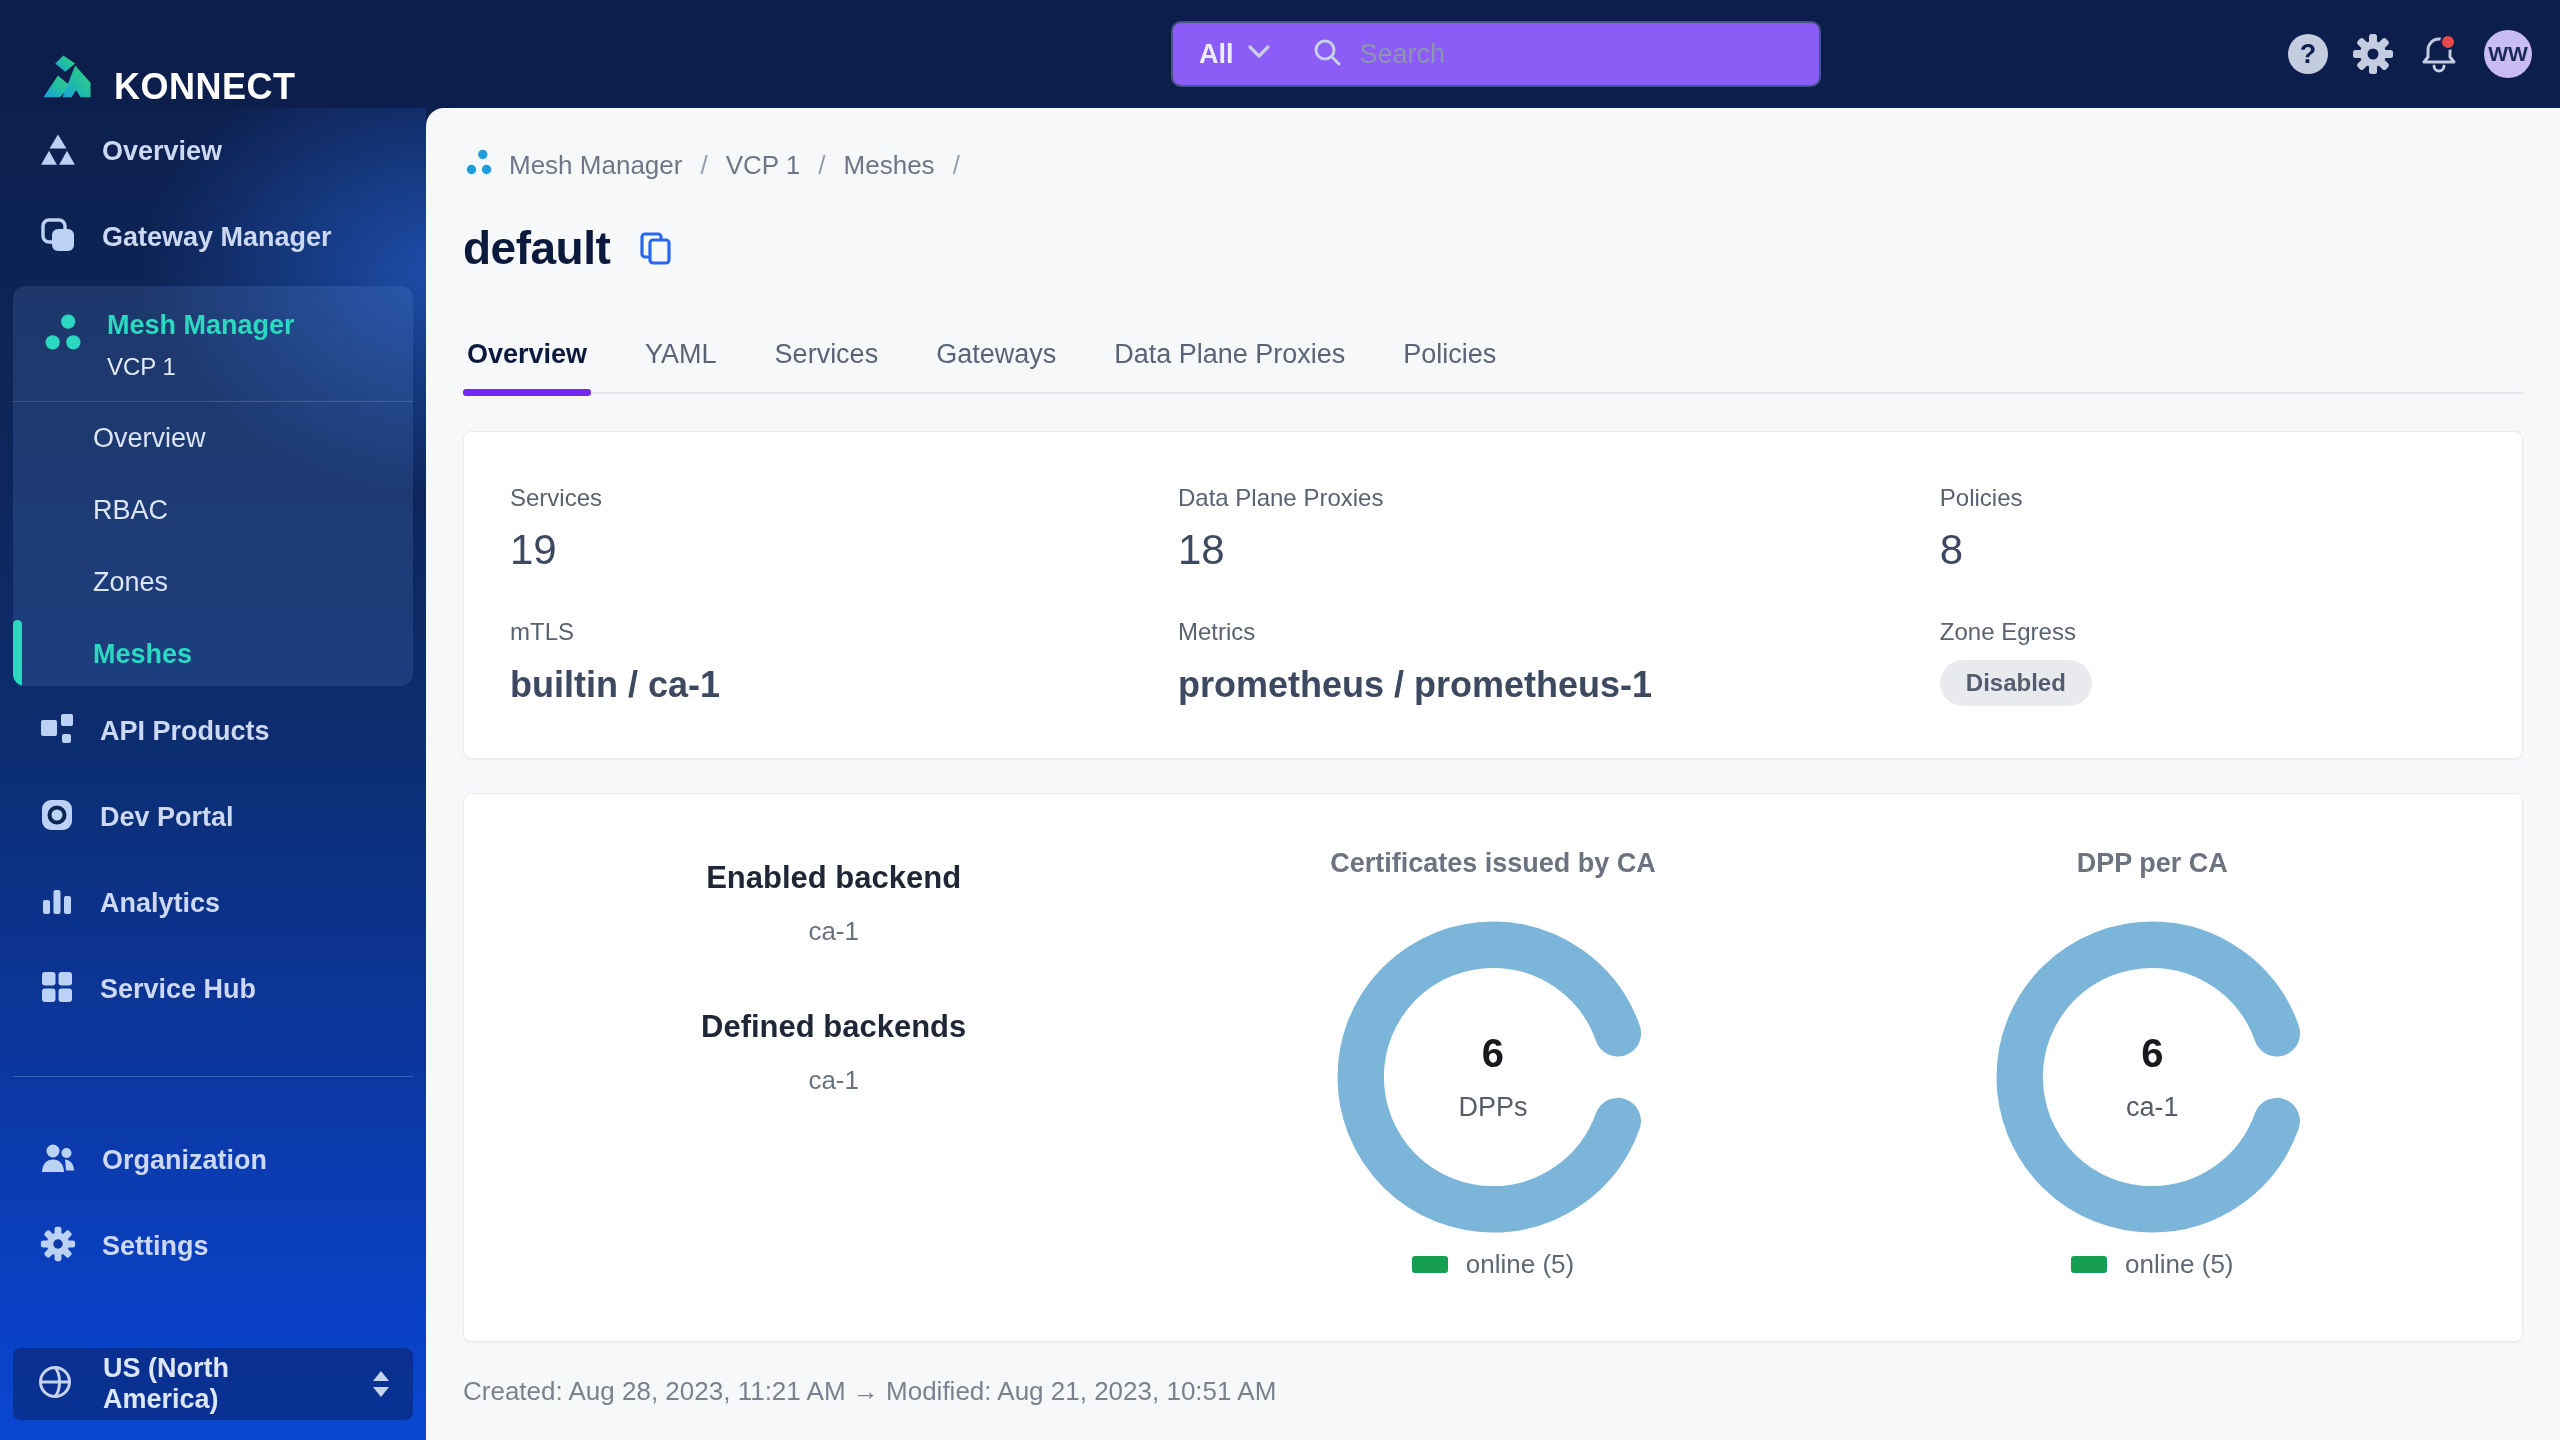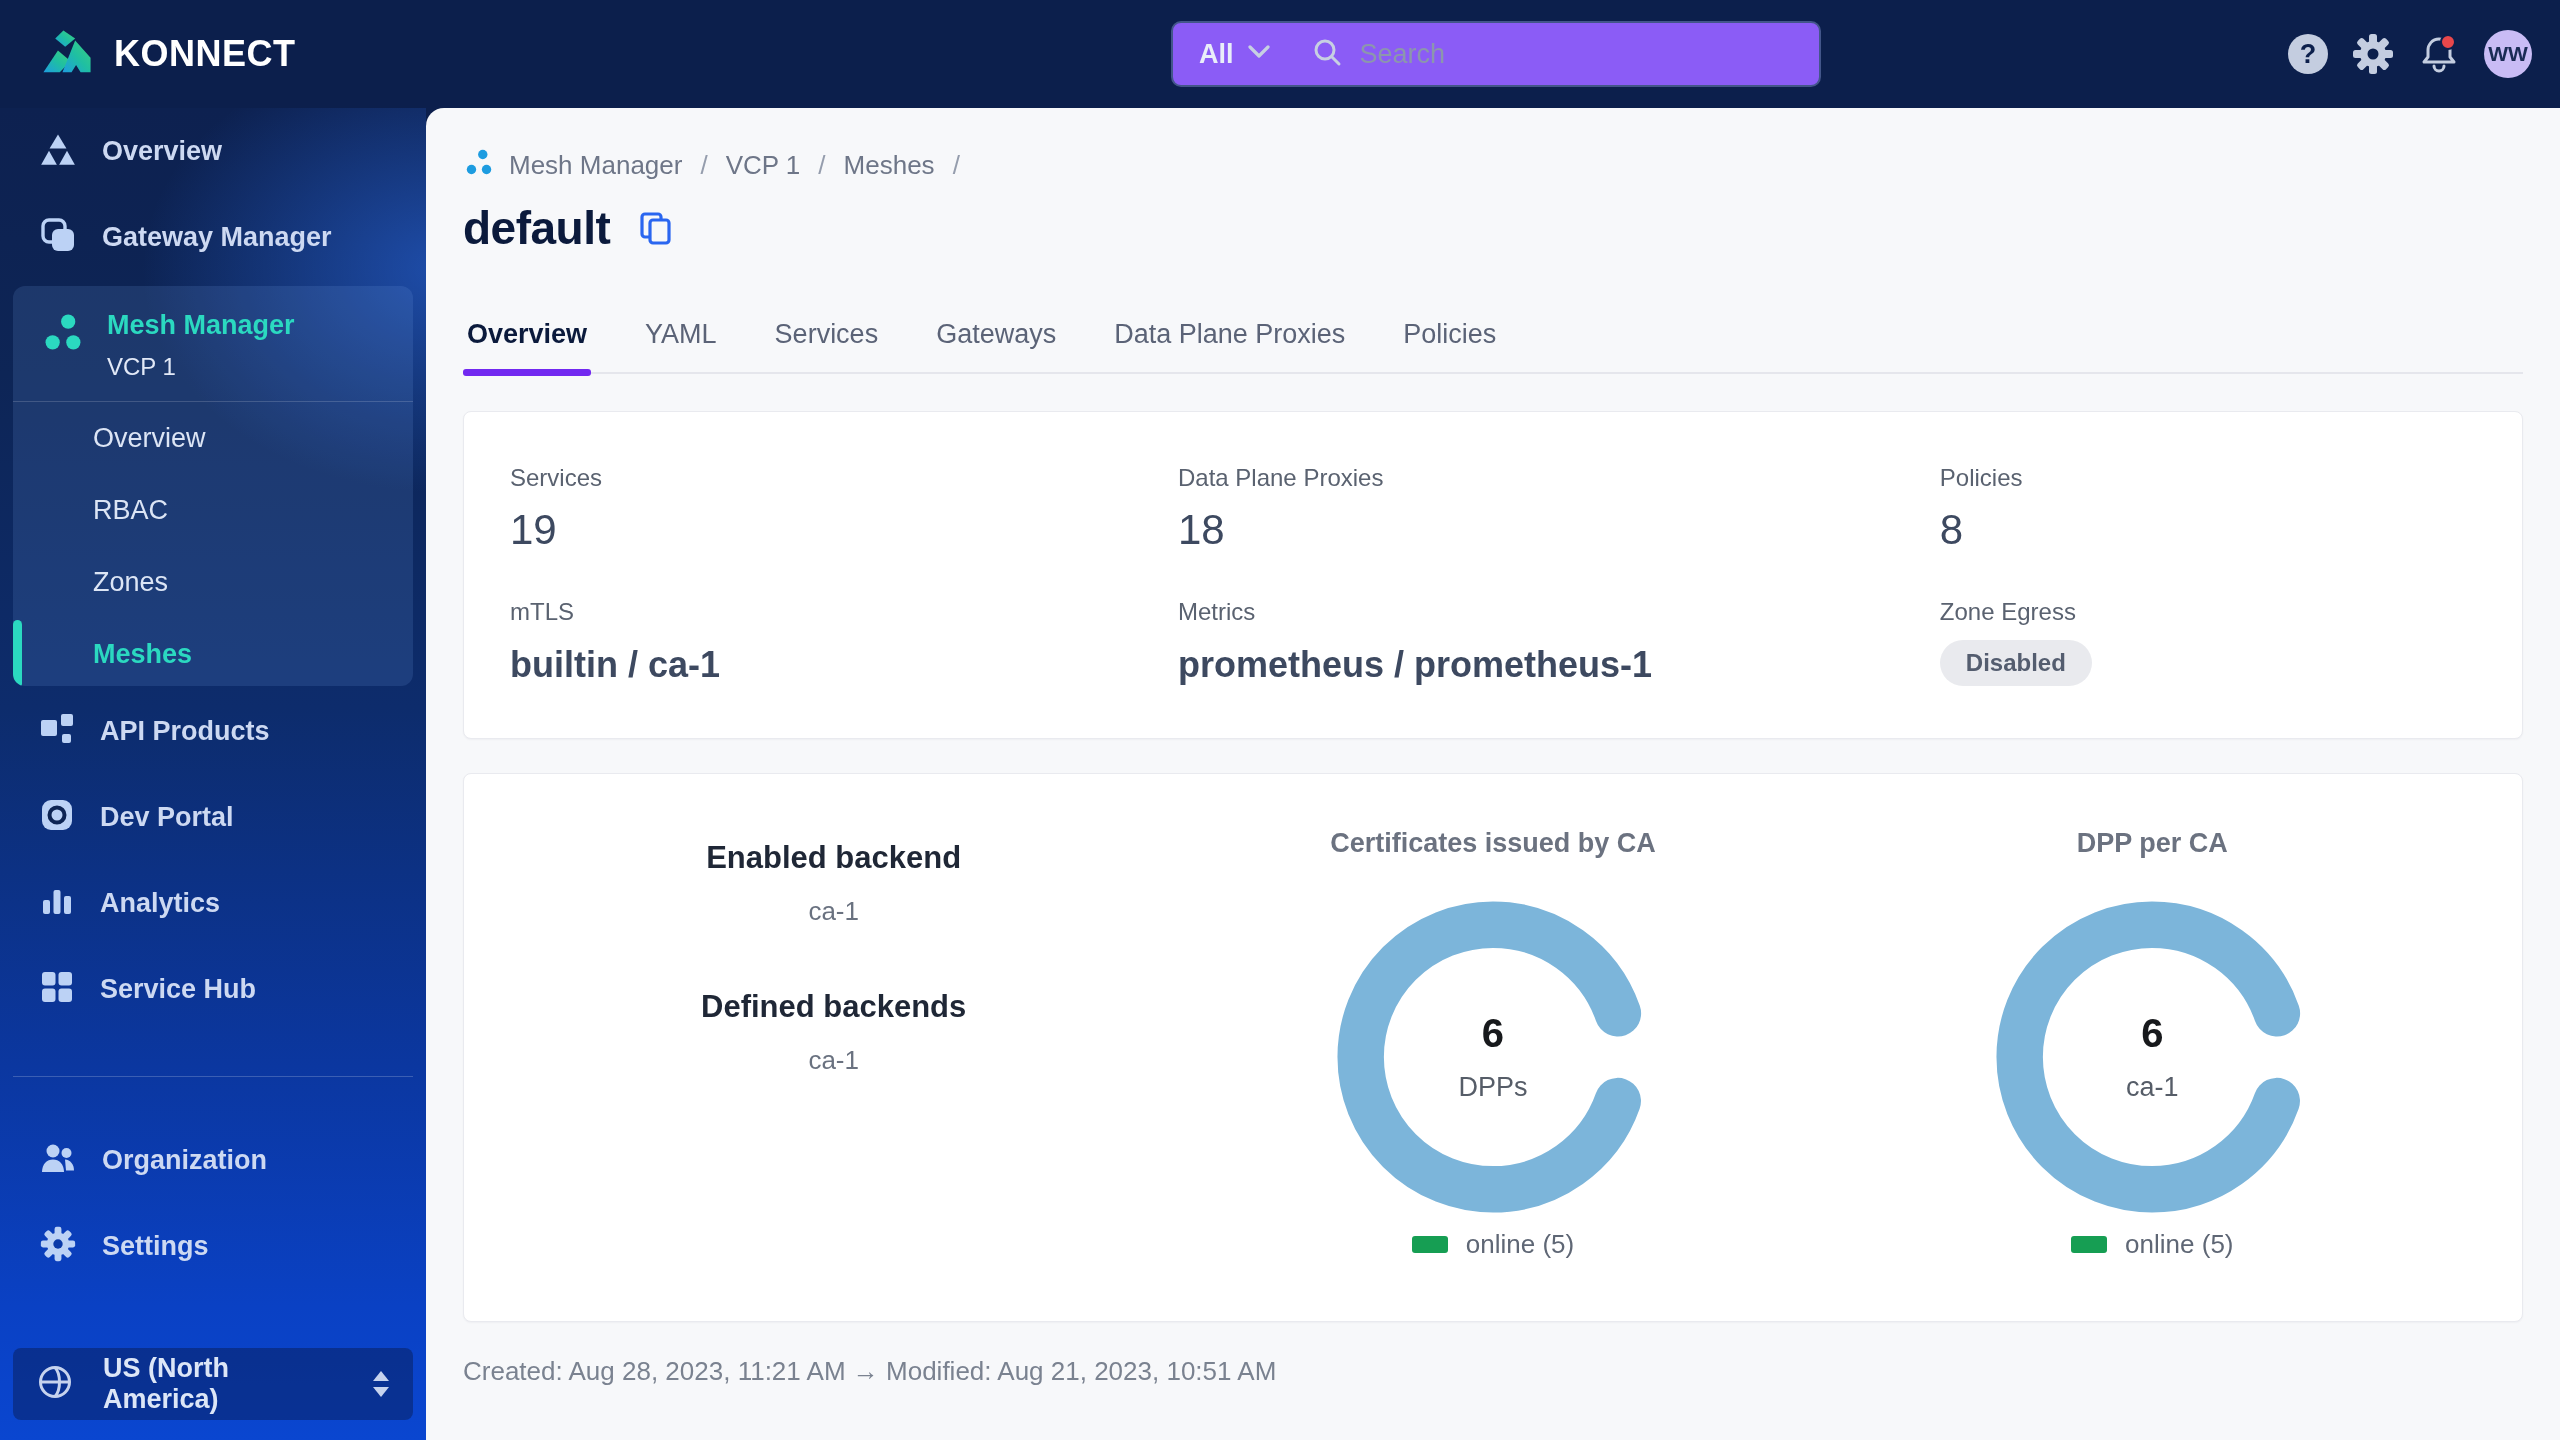--- a/index.html
+++ b/index.html
@@ -2,21 +2,21 @@
 <html><head>
 <meta charset="utf-8">
 <style>
   * { margin:0; padding:0; box-sizing:border-box; }
   html,body { width:2560px; height:1440px; }
   body { font-family:"Liberation Sans", sans-serif; background:#0C1F4C; }
   .app { position:relative; width:2560px; height:1440px; overflow:hidden; }
 
   
   .topbar { position:absolute; left:0; top:0; width:2560px; height:108px; background:#0C1F4C; z-index:3; }
-  .brand { position:absolute; left:38px; top:0; height:108px; display:flex; align-items:center; gap:18px; }
+  .brand { position:absolute; left:38px; top:0; height:108px; display:flex; align-items:flex-end; gap:18px; }
   .brand-word { color:#FFFFFF; font-size:36px; font-weight:800; letter-spacing:0.5px; }
   .searchbar { position:absolute; left:1171px; top:21px; width:650px; height:66px; background:#8b5cf6;
                border:2px solid #43568A; border-radius:10px; display:flex; align-items:center; padding:0 26px; }
   .search-all { display:flex; align-items:center; gap:14px; cursor:pointer; }
   .search-all-label { color:#E9EEF9; font-size:27px; font-weight:700; }
   .search-mag { margin-left:42px; }
   .search-input { flex:1; margin-left:18px; background:transparent; border:none; outline:none;
                   color:#DFE6F4; font-size:27px; font-family:"Liberation Sans", sans-serif; }
   .search-input::placeholder { color:#8C96AD; }
   .top-actions { position:absolute; right:28px; top:0; height:108px; display:flex; align-items:center; gap:24px; }
@@ -49,21 +49,21 @@
                 background:rgba(7,18,52,0.38); display:flex; align-items:center; padding:0 24px; gap:30px; cursor:pointer; }
   .region-label { color:#DCE6F7; font-size:27px; font-weight:600; }
   .region-chevrons { margin-left:auto; display:flex; flex-direction:column; gap:6px; align-items:center; }
 
   
   .main { position:absolute; left:426px; top:108px; width:2134px; height:1332px; background:#F7F8FA;
           border-top-left-radius:18px; padding:0 37px; z-index:2; }
   .breadcrumb { margin-top:38px; display:flex; align-items:center; gap:14px; font-size:26px; color:#6E7688; }
   .crumb { color:#6E7688; cursor:pointer; }
   .crumb-sep { color:#959DAD; margin:0 4px; }
-  .title-row { margin-top:16px; display:flex; align-items:center; gap:26px; }
+  .title-row { margin-top:36px; display:flex; align-items:center; gap:26px; }
   .page-title { font-size:46px; font-weight:800; color:#0B1A3C; letter-spacing:-0.5px; }
   .copy-btn { cursor:pointer; display:flex; align-items:center; }
 
   .tabs { margin-top:64px; display:flex; gap:50px; border-bottom:2px solid #E5E6EC; }
   .tab { position:relative; font-size:27px; color:#5B6377; font-weight:500; padding:0 4px 22px 4px; cursor:pointer; }
   .tab.active { color:#0B1A3C; font-weight:700; }
   .tab.active::after { content:''; position:absolute; left:0; right:0; bottom:-4px; height:7px;
                 background:#7229F0; border-radius:3px; }
 
   .card { background:#FFFFFF; border:1px solid #E9EAEF; border-radius:8px; box-shadow:0 1px 2px rgba(10,20,60,0.04); }

